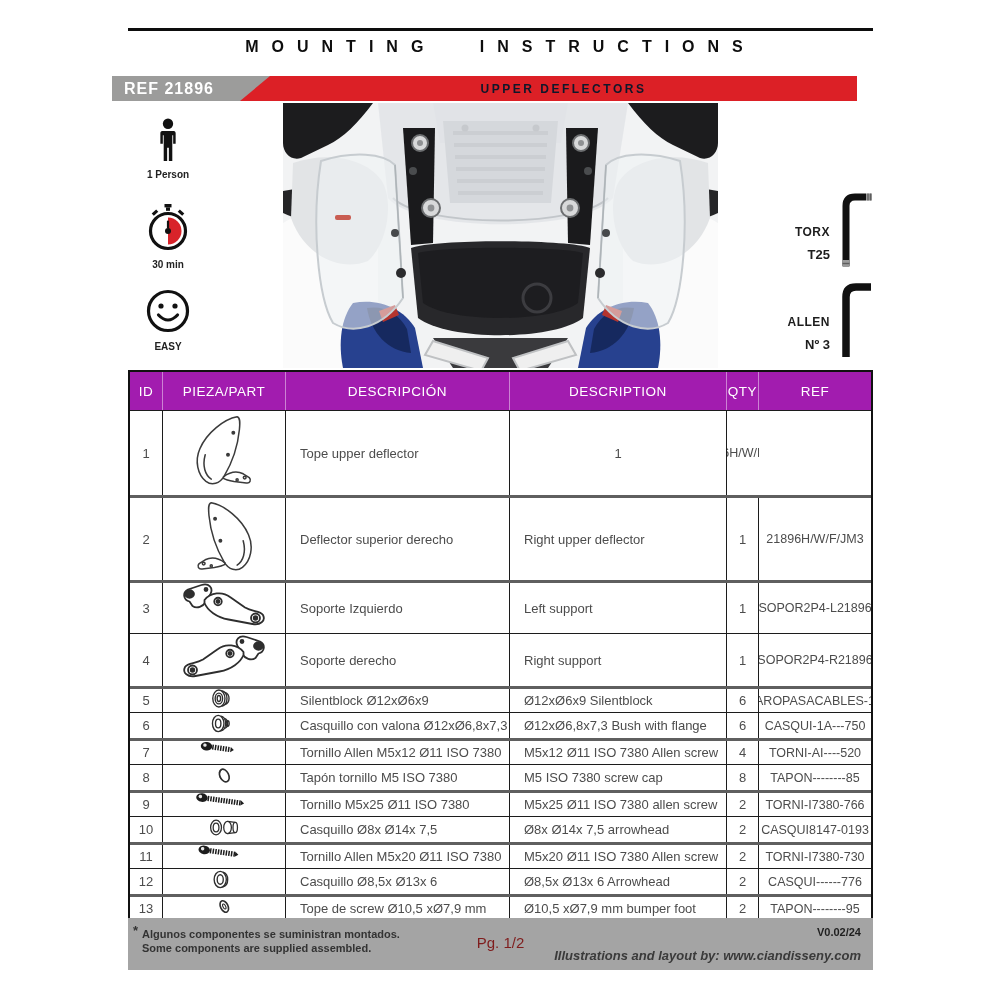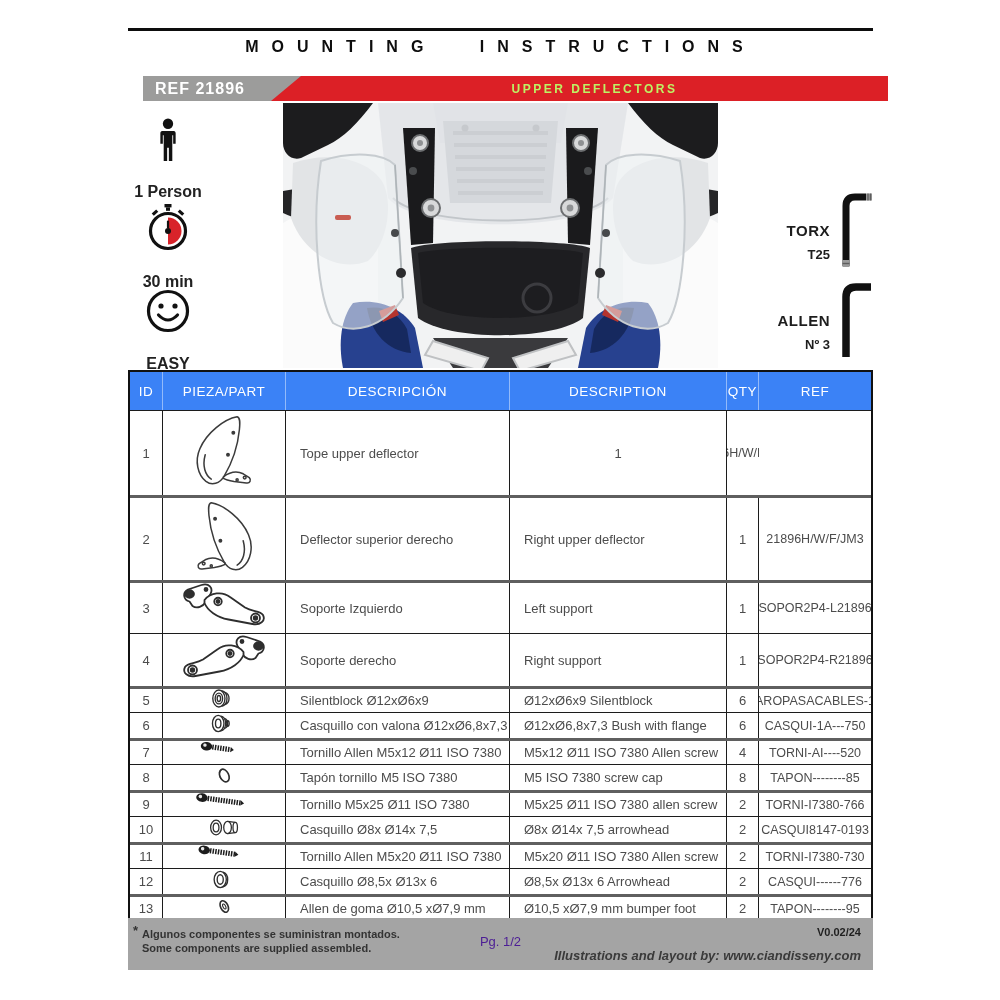--- a/index.html
+++ b/index.html
@@ -4,52 +4,52 @@
 <style>
   * { margin:0; padding:0; box-sizing:border-box; }
   html,body { background:#ffffff; }
   body { width:1000px; height:1000px; font-family:"Liberation Sans", sans-serif; position:relative; overflow:hidden; }
   .page { position:absolute; left:0; top:0; width:1000px; height:981px; background:#fff; }
 
   
   .top-rule { position:absolute; left:128px; top:28px; width:745px; height:3px; background:#0d0d0d; }
   .doc-title { position:absolute; left:128px; top:38px; width:745px; text-align:center;
                font-size:16px; font-weight:bold; color:#0d0d0d; letter-spacing:13px; word-spacing:26px; white-space:nowrap; }
-  .banner { position:absolute; left:143px; top:76px; width:745px; height:25px; background:#dc2026; }
+  .banner { position:absolute; left:112px; top:76px; width:745px; height:25px; background:#dc2026; }
   .banner-ref { position:absolute; left:0; top:0; width:158px; height:25px; background:#9c9c9b;
                 clip-path:polygon(0 0, 100% 0, calc(100% - 30px) 100%, 0 100%);
                 color:#fff; font-size:16px; font-weight:bold; letter-spacing:1px; line-height:25px; padding-left:12px; }
   .banner-product { position:absolute; left:158px; right:0; top:0; height:25px; text-align:center;
-                    color:#bef264; font-size:12px; font-weight:bold; letter-spacing:2.5px; line-height:26px; }
+                    color:#0f172a; font-size:12px; font-weight:bold; letter-spacing:2.5px; line-height:26px; }
 
   
   .badge { position:absolute; width:90px; text-align:center; color:#1a1a1a; }
-  .badge .lbl { font-size:16px; font-weight:600; margin-top:17px; color:#222; }
+  .badge .lbl { font-size:10px; font-weight:600; margin-top:3px; color:#222; }
   .badge-person { left:123px; top:118px; }
   .badge-time   { left:123px; top:204px; }
   .badge-easy   { left:123px; top:288px; }
 
   
   .photo { position:absolute; left:283px; top:103px; width:435px; height:265px; overflow:hidden; background:#f4f4f4; }
   .photo svg { display:block; width:435px; height:265px; }
 
   
   .tool { position:absolute; right:126px; width:110px; height:76px; }
   .tool-torx  { top:192px; }
   .tool-allen { top:282px; }
   .tool .tool-labels { position:absolute; right:44px; bottom:6px; text-align:right; color:#1d1d1d; }
-  .tool .tool-labels .l1 { font-size:15px; font-weight:600; letter-spacing:0.5px; }
+  .tool .tool-labels .l1 { font-size:12px; font-weight:600; letter-spacing:0.5px; }
   .tool .tool-labels .l2 { font-size:13px; font-weight:600; margin-top:8px; }
   .tool svg { position:absolute; right:0; top:0; }
 
   
   .parts-table { position:absolute; left:128px; top:370px; width:745px; border:2px solid #111;
                  background:#fff; }
   .t-header { display:grid; grid-template-columns:33px 123px 224px 217px 32px 1fr; height:38px;
-              background:#3b82f6; color:#fff; }
+              background:#a21caf; color:#fff; }
   .t-header .hcell { display:flex; align-items:center; justify-content:center; font-size:13.5px;
                      letter-spacing:0.5px; border-right:1px solid rgba(255,255,255,0.45); font-weight:400; }
   .t-header .hcell:last-child { border-right:none; }
   .t-row { display:grid; grid-template-columns:33px 123px 224px 217px 32px 1fr; border-top:1px solid #1c1c1c; }
   .t-row.sep-heavy { border-top:3px solid #5f5f5f; }
   .t-row.row-xl { height:85px; }
   .t-row.row-lg { height:53px; }
   .t-row.row-sm { height:26px; }
   .t-row .cell { border-right:1px solid #1c1c1c; display:flex; align-items:center; overflow:hidden; }
   .t-row .cell:last-child { border-right:none; }
@@ -59,21 +59,21 @@
   .cell.c-ref { justify-content:center; font-size:12.5px; color:#4c4c4c; white-space:nowrap; }
   .row-xl .part-icon svg { height:76px; }
   .row-lg .part-icon svg { height:48px; }
   .row-sm .part-icon svg { height:23px; }
   .part-icon.flip svg { transform:scaleX(-1); }
 
   
   .footer-band { position:absolute; left:128px; top:918px; width:745px; height:52px; background:#a4a4a4; }
   .foot-note { position:absolute; left:14px; top:9px; color:#333; font-size:11px; font-weight:bold; line-height:14px; }
   .foot-note .star { position:absolute; left:-9px; top:-3px; font-size:13px; }
-  .foot-page { position:absolute; left:0; width:100%; top:16px; text-align:center; color:#4c1d95; font-size:13px; }
+  .foot-page { position:absolute; left:0; width:100%; top:16px; text-align:center; color:#7f1d1d; font-size:15px; }
   .foot-right { position:absolute; right:12px; top:8px; text-align:right; }
   .foot-version { font-size:11px; font-weight:bold; color:#1f1f1f; }
   .foot-credits { font-size:13px; font-style:italic; font-weight:bold; color:#3a3a3a; margin-top:10px; }
 </style>
 </head>
 <body>
 
 <div class="page">
 
   <div class="top-rule"></div>
@@ -466,21 +466,21 @@
         <div class="t-row row-sm sep-heavy">
       <div class="cell c-id">13</div>
       <div class="cell c-icon">
             <span class="part-icon"><svg viewBox="0 0 60 34">
                 <g fill="none" stroke="#2e2e2e">
                   <ellipse cx="30" cy="17" rx="5.5" ry="9" transform="rotate(-26 30 17)" stroke-width="2.4"></ellipse>
                   <ellipse cx="30" cy="17" rx="2" ry="4" transform="rotate(-26 30 17)" stroke-width="1.6"></ellipse>
                 </g>
               </svg></span>
           </div>
-      <div class="cell c-desc">Allen de goma Ø10,5 xØ7,9 mm</div>
+      <div class="cell c-desc">Tope de screw Ø10,5 xØ7,9 mm</div>
       <div class="cell c-desc">Ø10,5 xØ7,9 mm bumper foot</div>
       <div class="cell c-qty">2</div>
       <div class="cell c-ref">TAPON--------95</div>
     </div>
       </div>
   </div>
 
   <div class="footer-band">
     <div class="foot-note">
       <span class="star">*</span>

